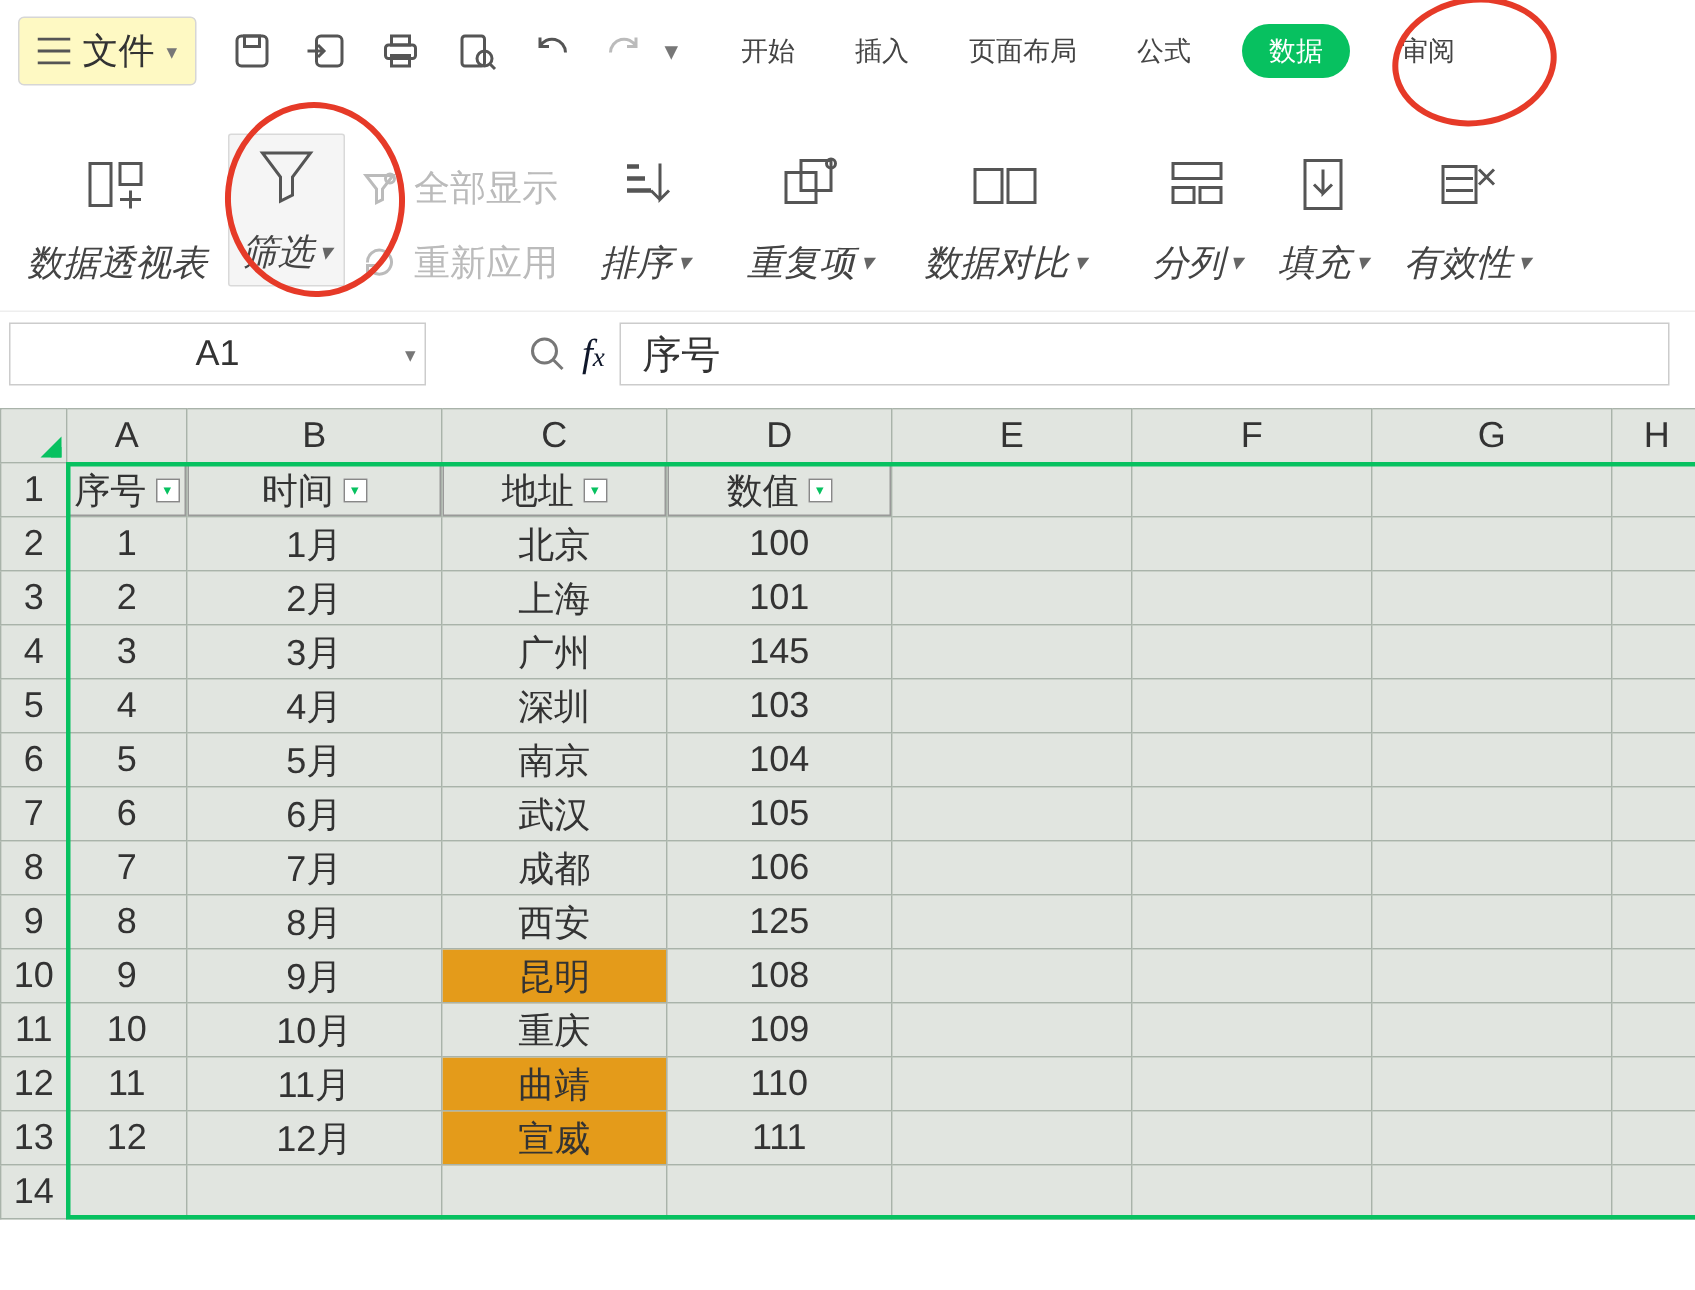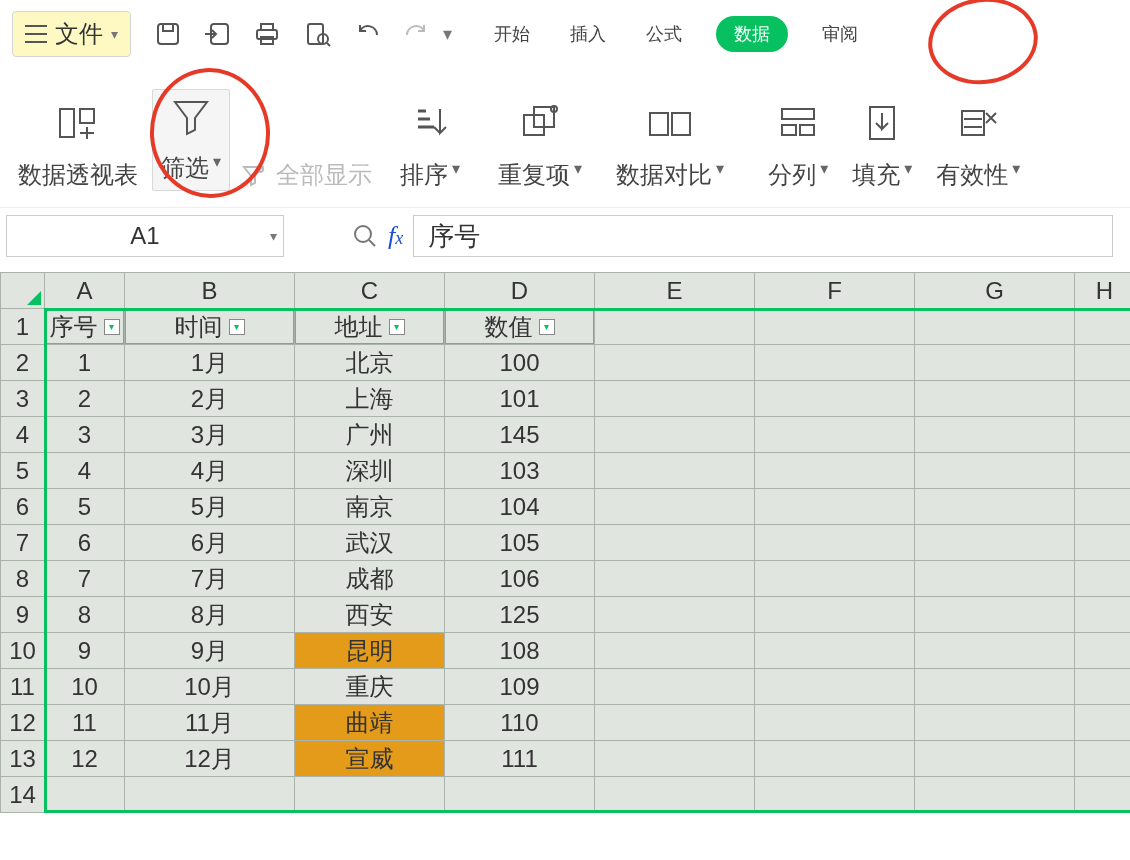--- a/index.html
+++ b/index.html
@@ -74,21 +74,21 @@
     flex-direction: column;
     align-items: center;
     justify-content: flex-end;
     gap: 14px;
     padding: 0 10px;
     font-size: 24px;
     color: #444;
     cursor: pointer;
   }
   .rgroup .big-ico { font-size: 38px; color:#555; height:44px; display:flex; align-items:center; justify-content:center; }
-  .rgroup .lbl { display:flex; gap:4px; white-space:nowrap; }
+  .rgroup .lbl { display:flex; align-items:center; gap:4px; white-space:nowrap;font-style:italic; }
   .rgroup .caret { font-size: 16px; color:#666; }
   .vstack { display:flex; flex-direction:column; gap:18px; align-items:flex-start; font-size:24px; color:#bbb; }
   .vstack .row { display:flex; align-items:center; gap:10px; }
   .filter-box {
     border: 1px solid #d9d9d9;
     background: #f5f5f5;
     border-radius: 2px;
     padding: 4px 8px 6px 8px;
   }
   
@@ -245,20 +245,21 @@
       <svg width="28" height="22">
           <path d="M4 12a9 9 0 0 1 17-4M21 2v6h-6" fill="none" stroke="#bbb" stroke-width="2"></path>
         </svg>
     </span>
     <span class="caret">▾</span>
   </div>
 
   <div class="tabs">
     <span class="tab">开始</span>
     <span class="tab">插入</span>
+    <span class="tab">页面布局</span>
     <span class="tab">公式</span>
     <span class="tab active">数据</span>
     <span class="tab">审阅</span>
   </div>
 
   <div class="red-circle" style="left:928px; top:-2px; width:110px; height:86px; transform:rotate(-8deg)"></div>
 </div>
 
 <div class="ribbon" style="position:relative">
 
@@ -290,20 +291,29 @@
   <div class="vstack" style="margin-left:6px">
     <div class="row">
       <span>
         <svg width="26" height="24">
             <path d="M4 4h18L15 13v7l-4 2v-9z" fill="none" stroke="#bbb" stroke-width="2"></path>
             <circle cx="20" cy="6" r="3" fill="none" stroke="#bbb" stroke-width="2"></circle>
           </svg>
       </span>
       <span>全部显示</span>
     </div>
+    <div class="row">
+      <span>
+        <svg width="26" height="24">
+            <path d="M5 12a8 8 0 1 1 3 6" fill="none" stroke="#bbb" stroke-width="2"></path>
+            <path d="M5 19v-5h5" fill="none" stroke="#bbb" stroke-width="2"></path>
+          </svg>
+      </span>
+      <span>重新应用</span>
+    </div>
   </div>
 
   <div class="rgroup" style="margin-left:14px">
     <span class="big-ico">
       <svg width="40" height="40">
           <path d="M8 8h8M8 16h12M8 24h16" stroke="#555" stroke-width="3"></path>
           <path d="M30 6v24l6-6M30 30l-6-6" fill="none" stroke="#555" stroke-width="2"></path>
         </svg>
     </span>
     <span class="lbl">
@@ -388,21 +398,21 @@
     <span>A1</span>
     <span class="dd">▾</span>
   </div>
   <div class="fx-area">
     <span class="fx-ico">
       <svg width="26" height="26">
           <circle cx="11" cy="11" r="8" fill="none" stroke="#777" stroke-width="2"></circle>
           <path d="M17 17l6 6" stroke="#777" stroke-width="2"></path>
         </svg>
     </span>
-    <span class="fx-ico" style="font-style:italic;font-family:serif;font-size:26px;color:#1d4ed8">f<span style="font-size:18px">x</span></span>
+    <span class="fx-ico" style="font-style:italic;font-family:serif;font-size:26px;color:#0f172a">f<span style="font-size:18px">x</span></span>
     <div class="fx-input">
       <span>序号</span>
     </div>
   </div>
 </div>
 
 <div class="sheet">
   <table class="grid">
     <colgroup>
       <col style="width:44px">

